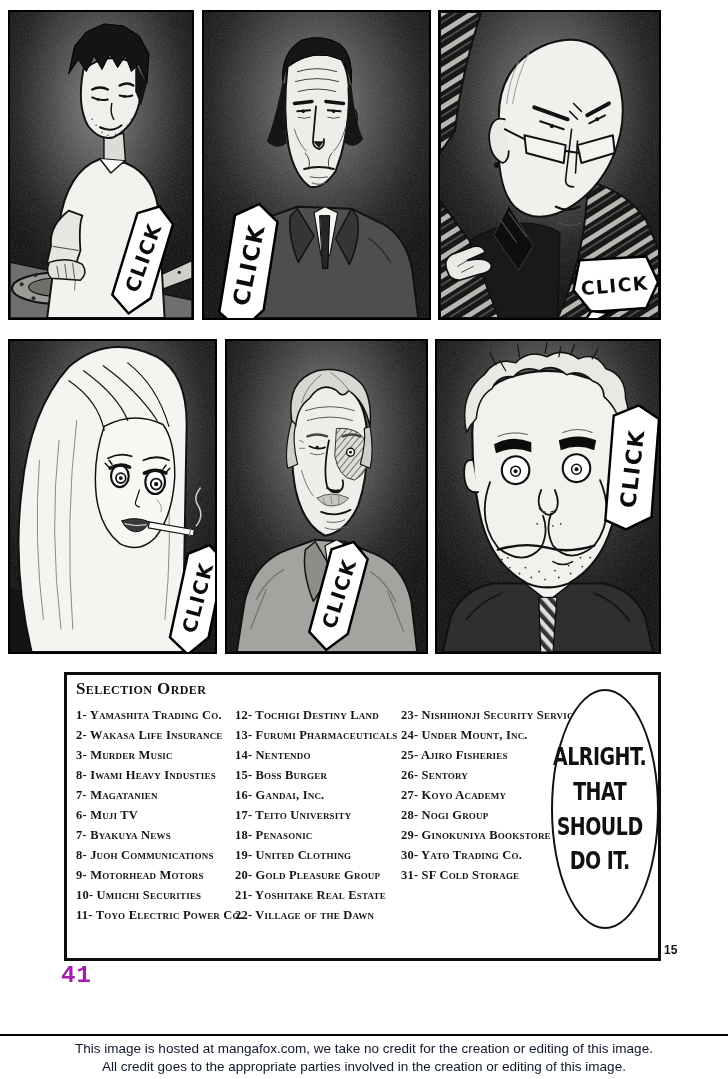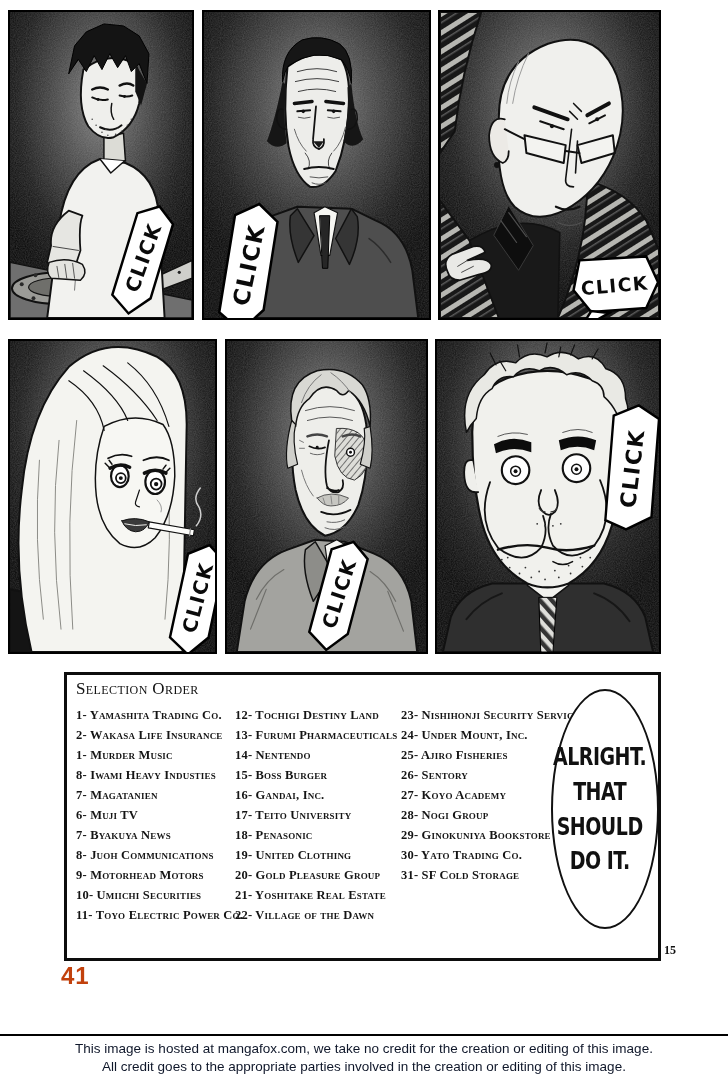--- a/index.html
+++ b/index.html
@@ -10,40 +10,40 @@
   .panel svg{display:block;width:100%;height:100%;}
   #p1{left:8px;top:10px;width:186px;height:310px;}
   #p2{left:202px;top:10px;width:229px;height:310px;}
   #p3{left:438px;top:10px;width:223px;height:310px;}
   #p4{left:8px;top:339px;width:209px;height:315px;}
   #p5{left:225px;top:339px;width:203px;height:315px;}
   #p6{left:435px;top:339px;width:226px;height:315px;}
   
   .selection-box{position:absolute;left:64px;top:672px;width:597px;height:289px;
         border:3px solid #0d0d0d;background:#fff;box-sizing:border-box;}
-  .so-title{position:absolute;left:9px;top:4px;margin:0;font-size:17px;font-weight:400;
+  .so-title{position:absolute;left:9px;top:4px;margin:0;font-size:17px;font-weight:700;
         font-variant:small-caps;letter-spacing:.4px;color:#111;}
   .so-col{position:absolute;top:30px;}
   .so-col.c1{left:9px;}
   .so-col.c2{left:168px;}
   .so-col.c3{left:334px;}
   .so-item{height:20px;line-height:20px;font-size:12.5px;font-weight:600;
         font-variant:small-caps;white-space:nowrap;color:#141414;letter-spacing:.2px;font-family:Liberation Serif, serif;}
   
   .bubble{position:absolute;left:484px;top:14px;width:104px;height:236px;
         border:2.5px solid #111;border-radius:50%;background:#fff;
         display:flex;align-items:center;}
   .bubble-text{transform:scaleY(1.28);text-align:center;}
   .bubble-line{font-family:"DejaVu Sans",sans-serif;font-weight:bold;font-size:19px;
         line-height:27px;color:#111;letter-spacing:-0.5px;}
   
-  .pnum-right{position:absolute;left:664px;top:943px;font-family:Liberation Serif, serif;
+  .pnum-right{position:absolute;left:664px;top:943px;font-family:Liberation Sans, sans-serif;
         font-weight:bold;font-size:12px;color:#111;}
-  .pnum-left{position:absolute;left:61px;top:962px;font-family:Liberation Sans, sans-serif;
-        font-weight:bold;font-size:24px;letter-spacing:1px;color:#c2410c;}
+  .pnum-left{position:absolute;left:61px;top:962px;font-family:Liberation Mono, monospace;
+        font-weight:bold;font-size:24px;letter-spacing:1px;color:#a21caf;}
   
   .footer-rule{position:absolute;left:0;top:1034px;width:728px;border-top:2px solid #000;}
   .footer-line{position:absolute;left:0;width:728px;text-align:center;
         font-family:"Liberation Sans",sans-serif;font-size:13.5px;color:#0f172a;}
   .fl1{top:1041px;} .fl2{top:1059px;}
   text.sfx{font-family:"DejaVu Sans",sans-serif;font-weight:bold;letter-spacing:1.5px;fill:#0a0a0a;}
 </style>
 </head>
 <body>
 
@@ -359,21 +359,21 @@
         <text class="sfx" x="-2" y="8" text-anchor="middle" font-size="20">CLICK</text>
       </g>
     </svg>
   </figure>
 
   <section class="selection-box">
     <h2 class="so-title">Selection Order</h2>
     <div class="so-col c1">
       <div class="so-item">1- Yamashita Trading Co.</div>
       <div class="so-item">2- Wakasa Life Insurance</div>
-      <div class="so-item">1- Murder Music</div>
+      <div class="so-item">3- Murder Music</div>
       <div class="so-item">8- Iwami Heavy Industies</div>
       <div class="so-item">7- Magatanien</div>
       <div class="so-item">6- Muji TV</div>
       <div class="so-item">7- Byakuya News</div>
       <div class="so-item">8- Juoh Communications</div>
       <div class="so-item">9- Motorhead Motors</div>
       <div class="so-item">10- Umiichi Securities</div>
       <div class="so-item">11- Toyo Electric Power Co.</div>
     </div>
     <div class="so-col c2">

